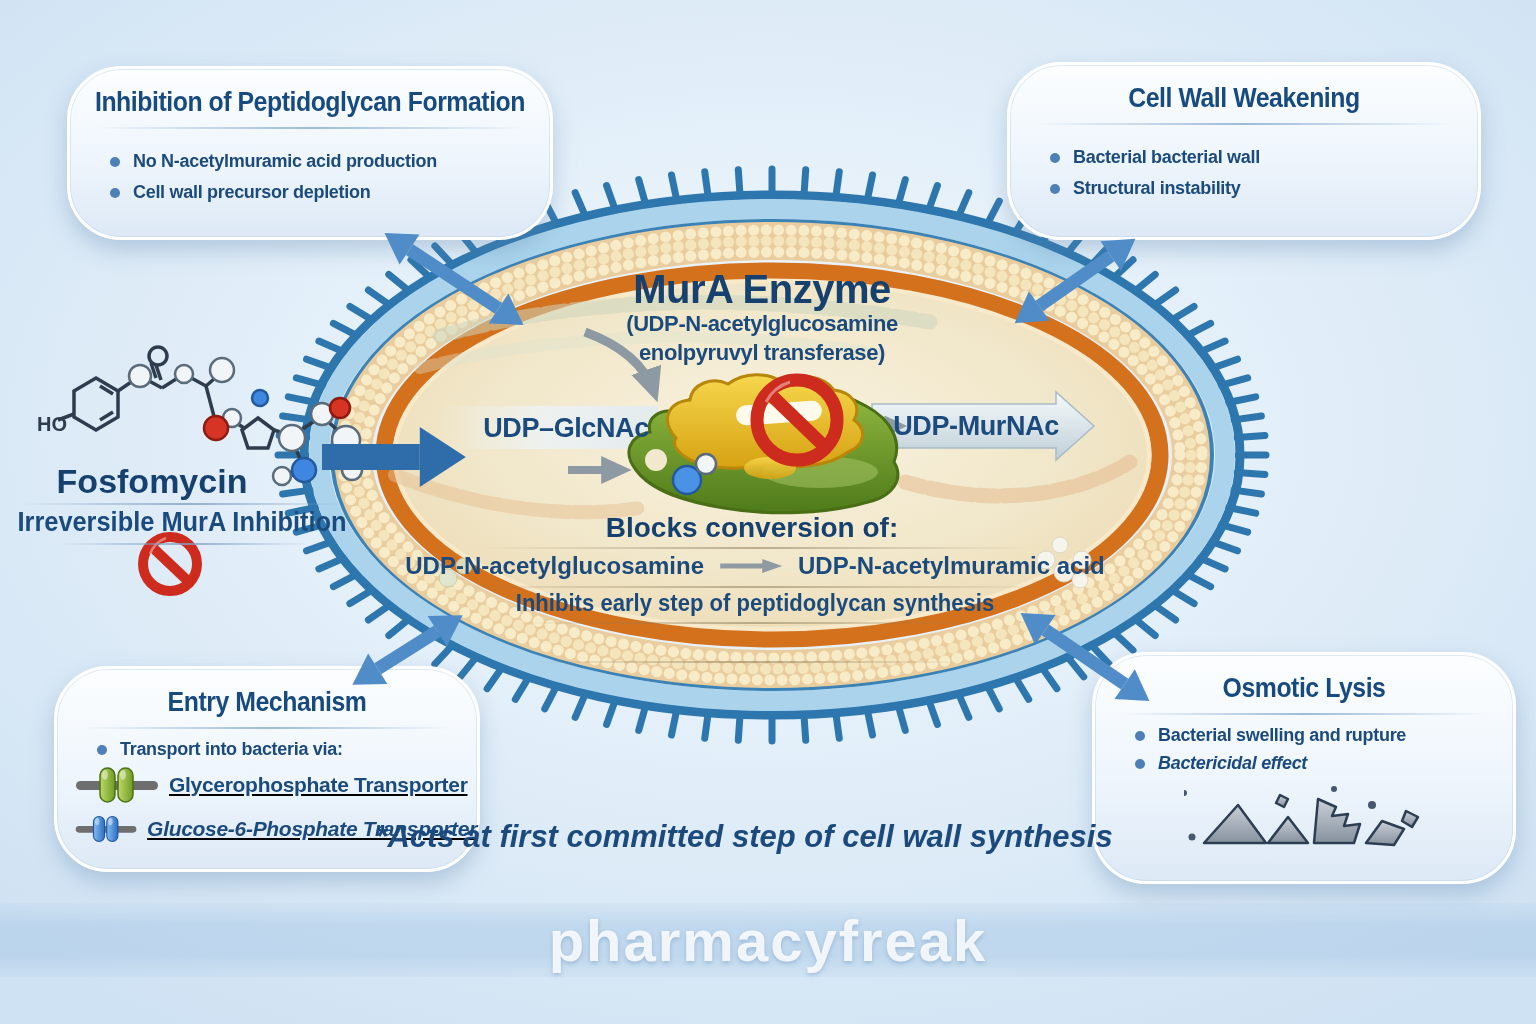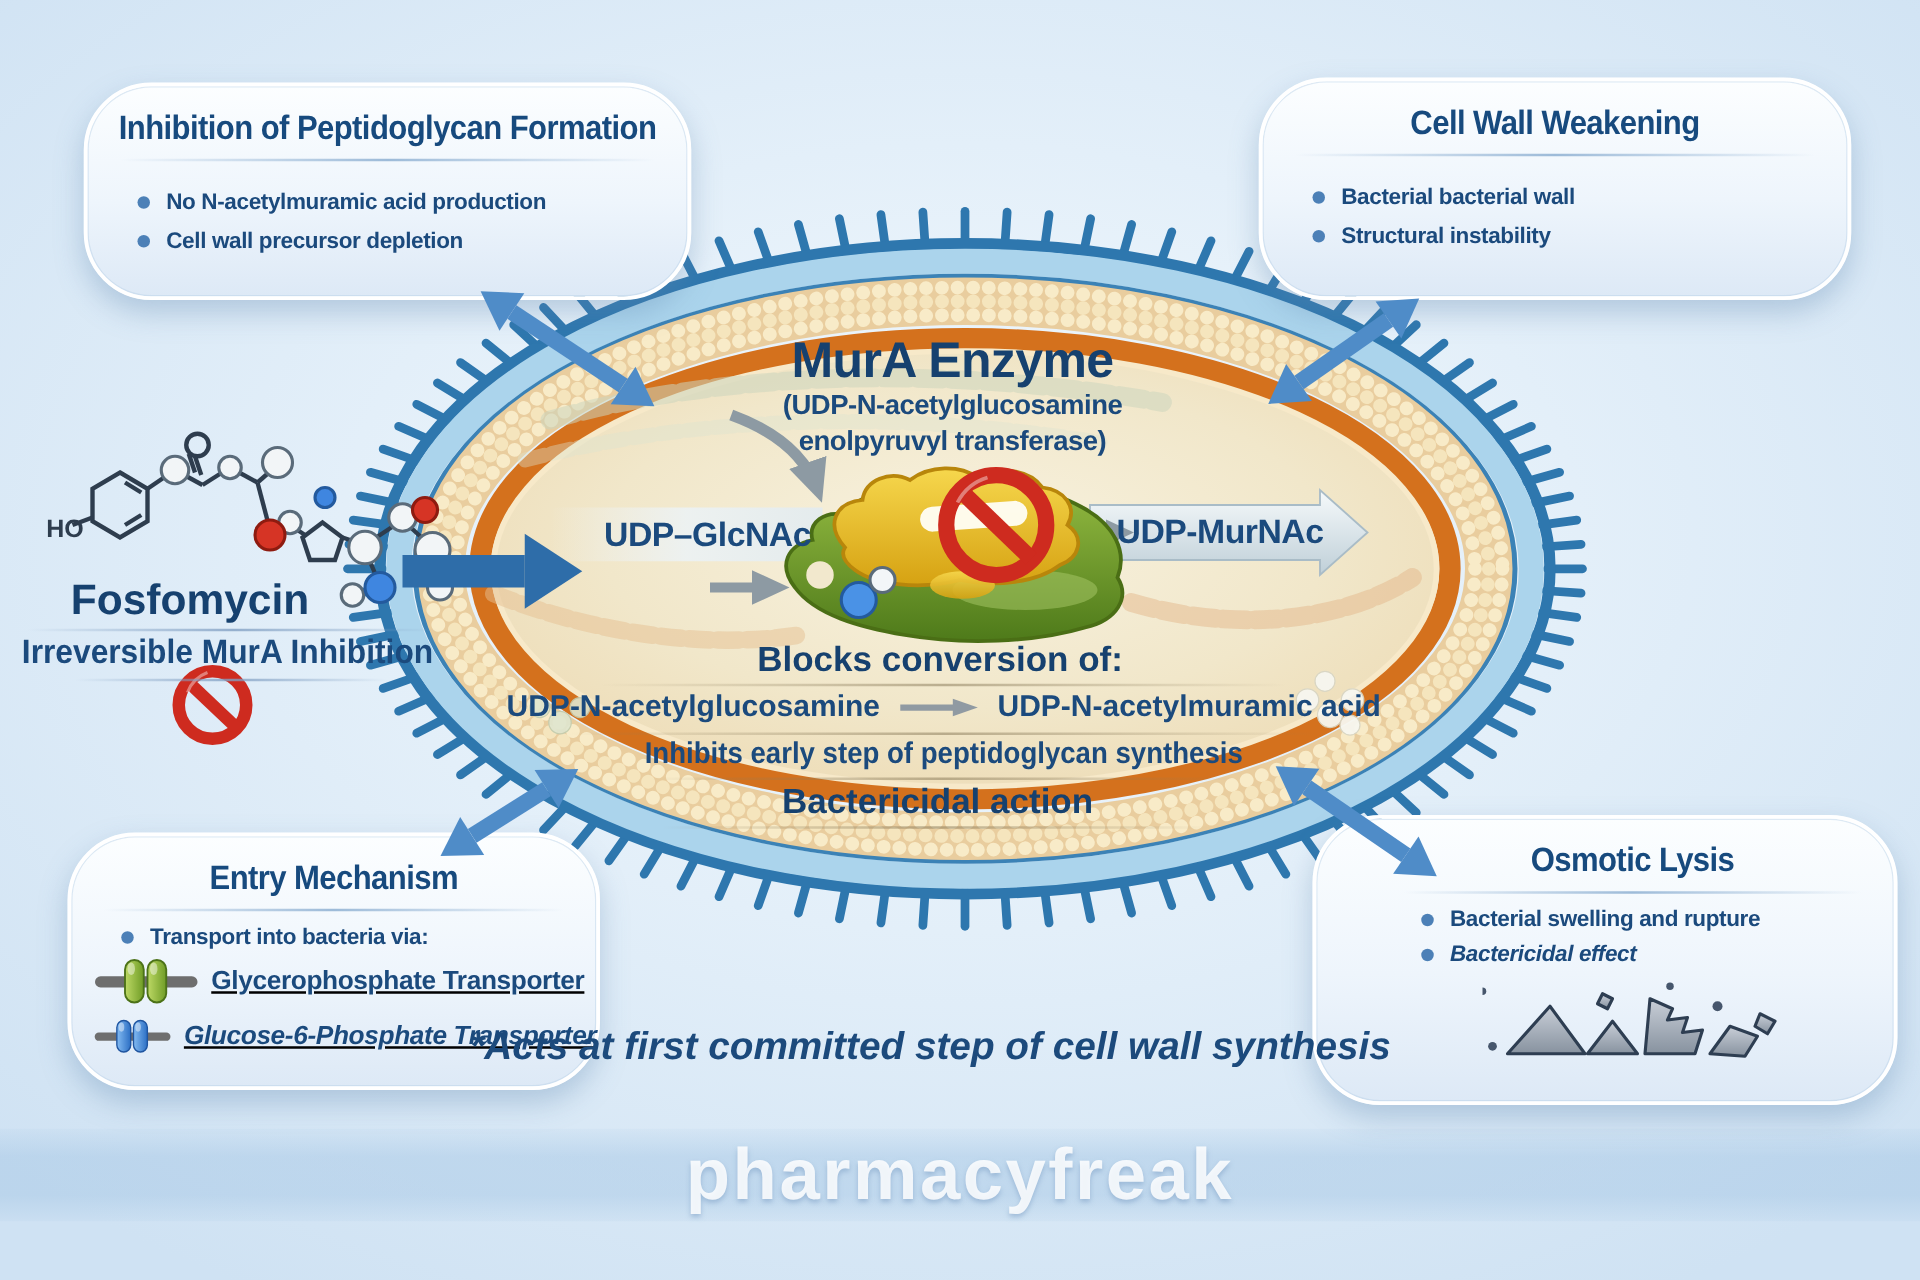--- a/index.html
+++ b/index.html
@@ -351,21 +351,21 @@
         <rect x="1" y="15" width="82" height="9" rx="4.5" fill="#6e6e6e"></rect>
         <rect x="25" y="2" width="15" height="34" rx="7.5" fill="url(#gBluePill)" stroke="#1f55a0" stroke-width="1.5"></rect>
         <rect x="43" y="2" width="15" height="34" rx="7.5" fill="url(#gBluePill)" stroke="#1f55a0" stroke-width="1.5"></rect>
         <ellipse cx="30" cy="9" rx="3" ry="5" fill="#fff" opacity="0.45"></ellipse>
           <ellipse cx="48" cy="9" rx="3" ry="5" fill="#fff" opacity="0.45"></ellipse>
       </svg>
       <span class="trans-label italic">Glucose-6-Phosphate Transporter</span>
     </div>
   </div>
 
-  <div class="box" style="left:1038px;top:652px;width:418px;height:226px;padding-left:44px;">
+  <div class="box" style="left:1080px;top:652px;width:418px;height:226px;">
     <div class="box-title">Osmotic Lysis</div>
     <div class="box-rule"></div>
     <div class="bullets" style="padding-top:0;">
       <div class="bullet" style="margin:7px 0;">
         <span class="dot"></span>
         <span class="bl">Bacterial swelling and rupture</span>
       </div>
       <div class="bullet" style="margin:7px 0;">
         <span class="dot"></span>
         <span class="bl italic">Bactericidal effect</span>
@@ -427,21 +427,20 @@
     <span class="t-conv">UDP-N-acetylglucosamine</span>
     <svg width="66" height="16" viewBox="0 0 66 16">
       <line x1="2" y1="8" x2="46" y2="8" stroke="#909aa2" stroke-width="5"></line>
       <polygon points="64,8 44,1 44,15" fill="#909aa2"></polygon>
     </svg>
     <span class="t-conv">UDP-N-acetylmuramic acid</span>
   </div>
   <div class="cell-rule" style="left:455px;top:586px;width:600px;"></div>
   <div class="txt t-inhib" style="left:755px;top:603px;">Inhibits early step of peptidoglycan synthesis</div>
   <div class="cell-rule" style="left:520px;top:622px;width:470px;"></div>
-  <div class="txt t-action" style="left:750px;top:641px;">Bactericidal action</div>
   <div class="cell-rule" style="left:530px;top:661px;width:440px;"></div>
 
   <div class="txt t-ho" style="left:52px;top:424px;">HO</div>
   <div class="txt t-drug" style="left:152px;top:481px;">Fosfomycin</div>
   <div class="drug-rule" style="left:22px;top:503px;width:330px;"></div>
   <div class="txt t-mech" style="left:182px;top:522px;">Irreversible MurA Inhibition</div>
   <div class="drug-rule" style="left:60px;top:543px;width:250px;"></div>
 
   <div class="txt t-foot" style="left:744px;top:837px;">*Acts at first committed step of cell wall synthesis</div>
 

